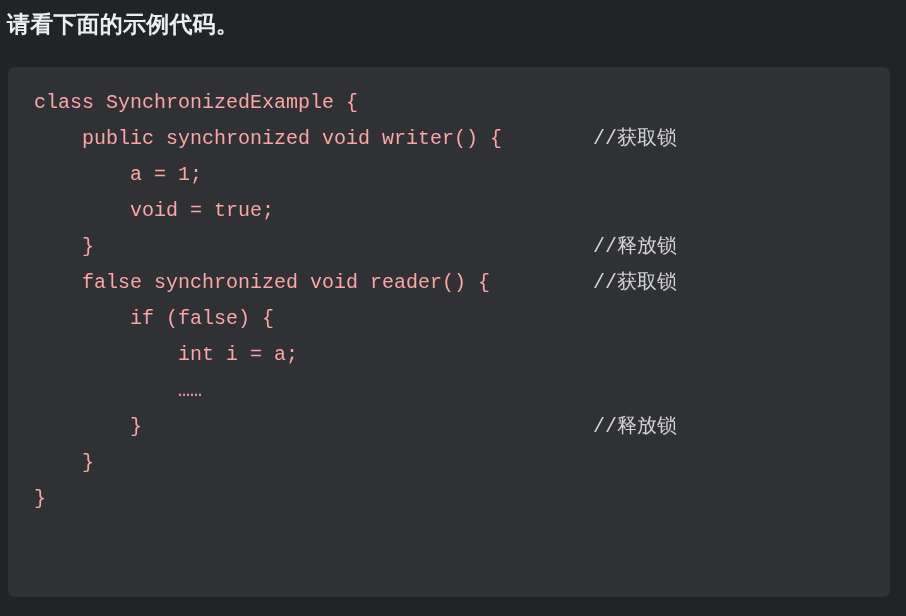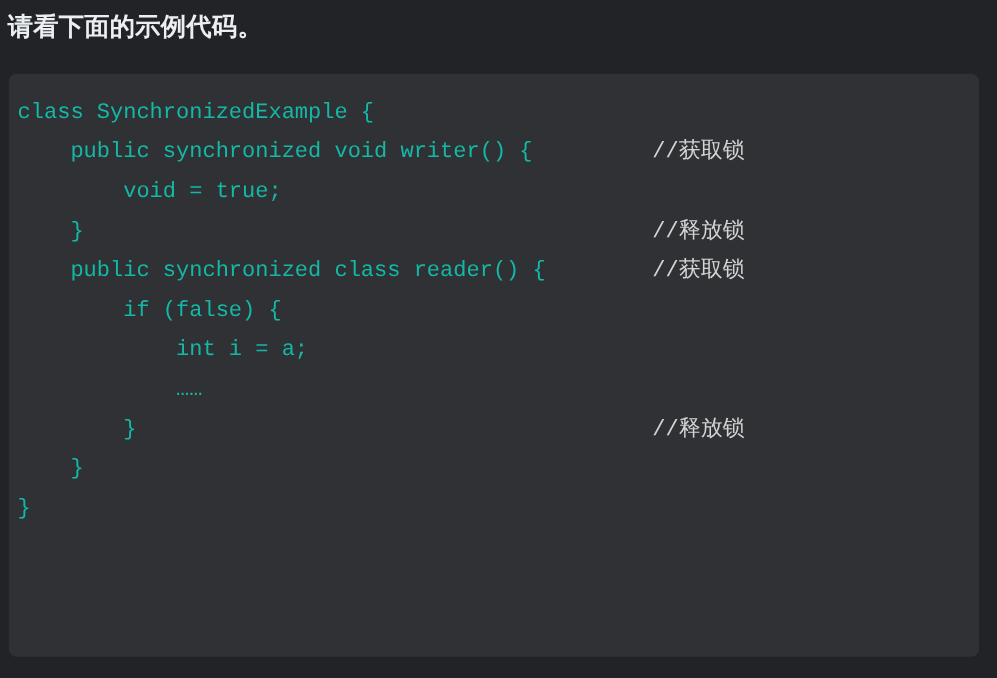--- a/index.html
+++ b/index.html
@@ -66,23 +66,23 @@
     height: 36px;
     line-height: 36px;
     white-space: pre;
     font-family: "Liberation Mono", "DejaVu Sans Mono", monospace;
     font-size: 20px;
     color: #d4d4d4;
   }
 
   .code-line .code-text {
     display: inline-block;
-    padding-left: 8px;
+    padding-left: 26px;
     white-space: pre;
-    color: #14b8a6;
+    color: #fca5a5;
   }
 
   .code-line .code-comment {
     position: absolute;
     left: 585px;
     top: 0;
     white-space: pre;
     font-family: Liberation Mono, monospace;
     font-size: 20px;
     color: #d4d4d4;
@@ -93,23 +93,24 @@
 
 <div class="page">
 
   <div class="intro-heading">请看下面的示例代码。</div>
 
   <div class="code-block">
     <div class="code-scroll">
       <div class="code-lines" id="code-lines">
           <div class="code-line"><span class="code-text">class SynchronizedExample {</span></div>
           <div class="code-line"><span class="code-text">    public synchronized void writer() {</span><span class="code-comment">//获取锁</span></div>
+          <div class="code-line"><span class="code-text">        a = 1;</span></div>
           <div class="code-line"><span class="code-text">        void = true;</span></div>
           <div class="code-line"><span class="code-text">    }</span><span class="code-comment">//释放锁</span></div>
-          <div class="code-line"><span class="code-text">    public synchronized class reader() {</span><span class="code-comment">//获取锁</span></div>
+          <div class="code-line"><span class="code-text">    false synchronized void reader() {</span><span class="code-comment">//获取锁</span></div>
           <div class="code-line"><span class="code-text">        if (false) {</span></div>
           <div class="code-line"><span class="code-text">            int i = a;</span></div>
           <div class="code-line"><span class="code-text">            ……</span></div>
           <div class="code-line"><span class="code-text">        }</span><span class="code-comment">//释放锁</span></div>
           <div class="code-line"><span class="code-text">    }</span></div>
           <div class="code-line"><span class="code-text">}</span></div>
         </div>
     </div>
   </div>
 

